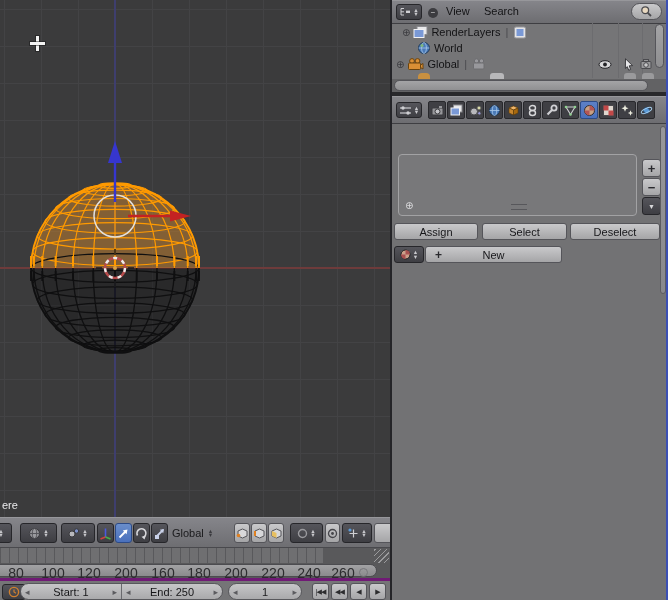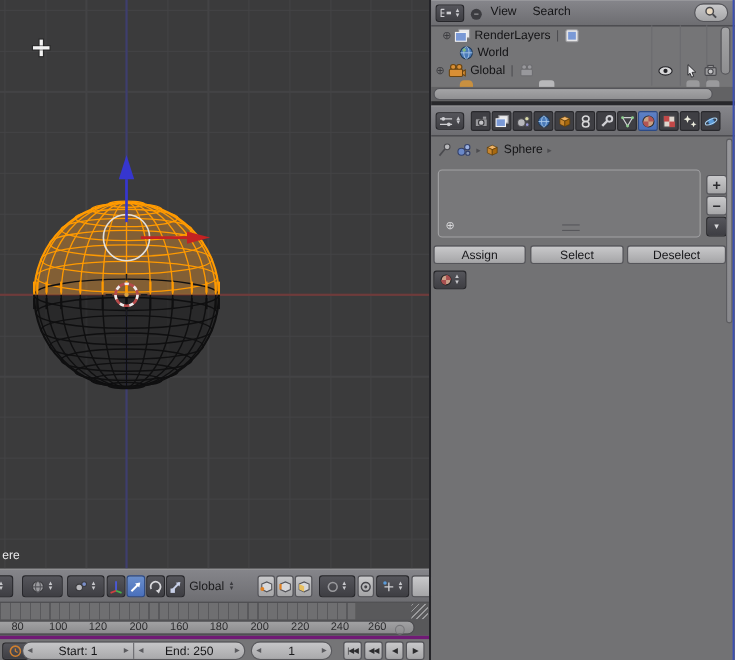--- a/index.html
+++ b/index.html
@@ -48,21 +48,21 @@
   
   #timeline{left:0;top:547px;width:390px;height:53px;background:#757577}
   #tl-strip{left:0;top:0;width:390px;height:16px;background:#6f6f71;border-top:1px solid #49494d;
     background-image:repeating-linear-gradient(to right,rgba(85,85,88,.85) 0 1px,transparent 1px 9px)}
   #tl-over{left:323px;top:0;width:67px;height:16px;background:#59595b}
   #tl-grip{right:1px;top:1px;width:15px;height:14px;
     background:repeating-linear-gradient(315deg,transparent 0 3px,#9b9b9d 3px 4px)}
   #tl-ruler{left:0;top:16px;width:390px;height:15px;background:#58585a}
   #tl-bar{position:absolute;left:-8px;top:1px;width:385px;height:13px;border-radius:8px;
     background:linear-gradient(#a2a2a4,#8b8b8d);border:1px solid #4c4c50;box-sizing:border-box}
-  .tl-num{position:absolute;top:0;width:30px;text-align:center;font-size:10px;color:#2c2c2e}
+  .tl-num{position:absolute;top:0;width:30px;text-align:center;font-size:14px;color:#2c2c2e}
   .tl-num:nth-child(1){left:8px}.tl-num:nth-child(2){left:45px}.tl-num:nth-child(3){left:81px}
   .tl-num:nth-child(4){left:118px}.tl-num:nth-child(5){left:155px}.tl-num:nth-child(6){left:191px}
   .tl-num:nth-child(7){left:228px}.tl-num:nth-child(8){left:265px}.tl-num:nth-child(9){left:301px}
   .tl-num:nth-child(10){left:335px}
   #tl-endcap{position:absolute;left:366px;top:3px;width:7px;height:7px;border-radius:50%;border:1.5px solid #77777b}
   #tl-header{left:0;top:31px;width:390px;height:22px;background:#757577;border-top:3px solid #701a75}
   #tl-editor-btn{left:2px;top:3px;width:24px;height:16px}
   #range-cluster{position:absolute;left:20px;top:2px;width:203px;height:17px;border-radius:9px;overflow:hidden;
     display:flex;background:linear-gradient(#c6c6c8,#a9a9ab);border:1px solid #58585c;box-sizing:border-box}
   #range-cluster .cell{flex:1;display:flex;align-items:center;justify-content:space-between;font-size:11px}
@@ -550,39 +550,20 @@
           </svg>
         </div>
         <div class="tab" style="left:245px" title="Physics">
           <svg width="13" height="13" viewBox="0 0 13 13">
             <circle cx="6.5" cy="6.5" r="3" fill="#5a9ad8" stroke="#2a4a70"></circle>
             <ellipse cx="6.5" cy="6.5" rx="5.6" ry="2.1" fill="none" stroke="#a8d0f0" transform="rotate(-25 6.5 6.5)"></ellipse>
           </svg>
         </div>
       </div>
 
-      <div id="breadcrumb" class="abs">
-        <svg width="13" height="13" viewBox="0 0 13 13">
-          <circle cx="8.5" cy="3.5" r="2.6" fill="#b8b8ba" stroke="#4a4a4e"></circle>
-          <line x1="6.5" y1="5.5" x2="1.5" y2="11.5" stroke="#4a4a4e" stroke-width="1.5"></line>
-        </svg>
-        <svg width="14" height="13" viewBox="0 0 14 13">
-          <circle cx="4.5" cy="8" r="3.2" fill="#6a88c8" stroke="#33406a"></circle>
-          <circle cx="9.8" cy="3.8" r="2.4" fill="#9ab0e0" stroke="#33406a"></circle>
-          <circle cx="10.3" cy="9.3" r="1.9" fill="#8898b8" stroke="#33406a"></circle>
-        </svg>
-        <span class="bsep"></span>
-        <svg width="13" height="13" viewBox="0 0 13 13">
-          <polygon points="2,4 6.5,2 11,4 6.5,6" fill="#f0b468" stroke="#5a3a08" stroke-width=".6"></polygon>
-          <polygon points="2,4 6.5,6 6.5,11 2,9" fill="#c8862e" stroke="#5a3a08" stroke-width=".6"></polygon>
-          <polygon points="11,4 6.5,6 6.5,11 11,9" fill="#a8690f" stroke="#5a3a08" stroke-width=".6"></polygon>
-        </svg>
-        <span id="crumb-obj">Sphere</span>
-        <span class="bsep"></span>
-      </div>
 
       <div id="slot-box" class="abs">
         <span id="slot-plus"></span>
         <div id="slot-grip"></div>
       </div>
       <div id="slot-add" class="abs lbtn side-btn">+</div>
       <div id="slot-rem" class="abs lbtn side-btn">−</div>
       <div id="slot-menu" class="abs dbtn"></div>
 
       <div id="btn-assign" class="abs lbtn asd">Assign</div>
@@ -590,19 +571,23 @@
       <div id="btn-deselect" class="abs lbtn asd">Deselect</div>
 
       <div id="mat-browse" class="abs dbtn" style="position:absolute">
         <svg width="11" height="11" viewBox="0 0 11 11">
           <circle cx="5.5" cy="5.5" r="4.5" fill="#caa08a" stroke="#222"></circle>
           <path d="M5.5 1 A4.5 4.5 0 0 1 10 5.5 L5.5 5.5 Z" fill="#a85050"></path>
           <path d="M5.5 10 A4.5 4.5 0 0 1 1 5.5 L5.5 5.5 Z" fill="#a85050"></path>
         </svg>
         <span class="ud"></span>
       </div>
+      <div id="btn-new" class="lbtn">
+        <span id="new-plus"></span>
+        <span>New</span>
+      </div>
 
       <div id="pr-vscroll" class="abs"></div>
     </div>
   </div>
 
   <div id="right-edge" class="abs"></div>
 </div>
 
 </body></html>

